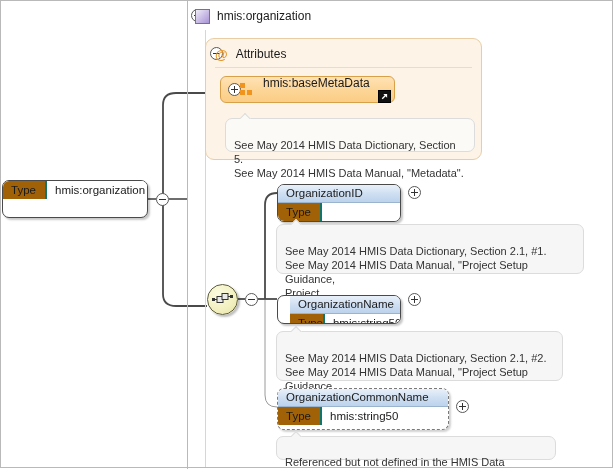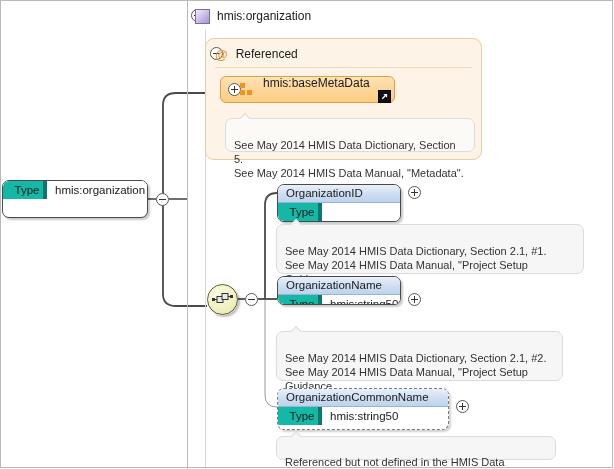--- a/index.html
+++ b/index.html
@@ -288,40 +288,39 @@
     height: 18px;
     align-items: stretch;
     background: #ffffff;
   }
   .el-type-key {
     width: 44px;
     font-size: 11.5px;
     line-height: 18px;
     color: #1a1a1a;
     padding-left: 8px;
-    background: #14b8a6;
-    border-right: 4px solid #0f766e;
+    background: #a16207;
+    border-right: 2px solid #0f766e;
     box-sizing: border-box;
     white-space: nowrap;
-    text-align: center;
   }
   .el-type-val {
     flex: 1;
     font-size: 11.5px;
     line-height: 18px;
     color: #1a1a1a;
     padding-left: 8px;
     background: #ffffff;
     white-space: nowrap;
   }
 
   
   .box-organization { left: 2px;  top: 180px; width: 146px; height: 38px; }
   .box-orgid        { left: 277px; top: 184px; width: 124px; height: 38px; }
-  .box-orgname      { left: 277px; top: 276px; width: 124px; height: 29px; }
+  .box-orgname      { left: 277px; top: 295px; width: 124px; height: 29px; padding-left: 12px; }
   .box-orgcommon    { left: 277px; top: 388px; width: 172px; height: 42px; }
 
   
   .sequence-node {
     position: absolute;
     left: 207px;
     top: 284px;
     width: 31px;
     height: 31px;
     border-radius: 50%;
@@ -375,21 +374,21 @@
     <span class="purple-box"></span>
     <span class="type-title">hmis:organization</span>
   </div>
 
   <div class="attributes-panel"></div>
 
   <div class="circle-btn" style="left:210px; top:47px;"></div>
 
   <div class="attributes-header">
     <span class="at-sign">@</span>
-    <span class="attributes-label">Referenced</span>
+    <span class="attributes-label">Attributes</span>
   </div>
   <div class="attr-divider"></div>
 
   <div class="attr-box"></div>
   <div class="circle-btn plus" style="left:228px; top:83px;"></div>
   <div class="squares-icon">
     <i class="s1"></i>
       <i class="s2"></i>
       <i class="s3"></i>
   </div>

